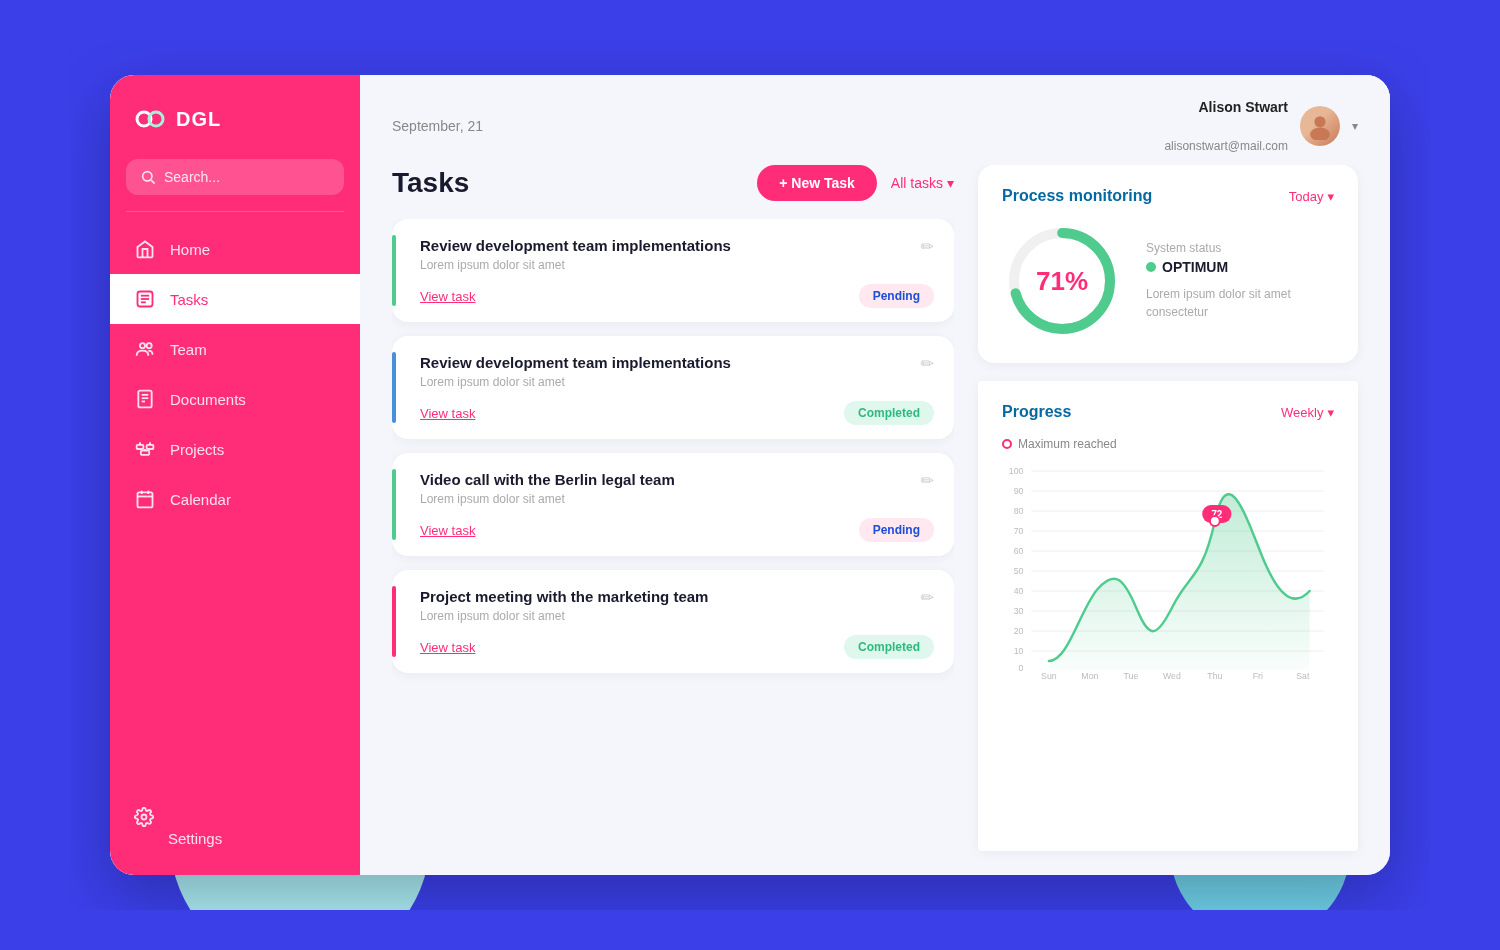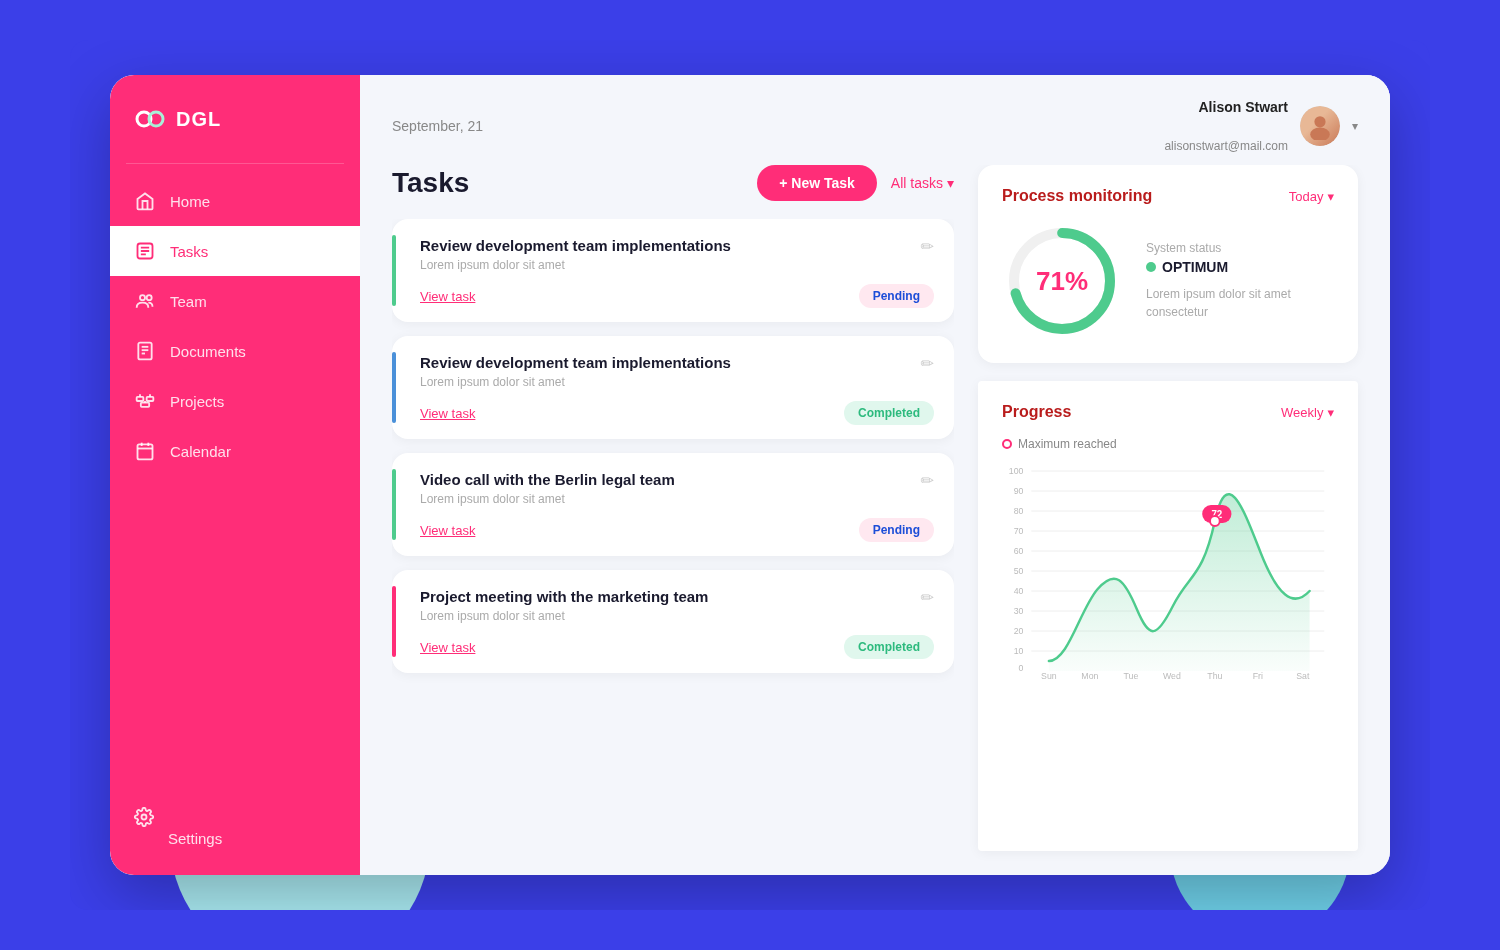--- a/index.html
+++ b/index.html
@@ -355,21 +355,21 @@
     }
     .card-header {
       display: flex;
       justify-content: space-between;
       align-items: center;
       margin-bottom: 16px;
     }
     .card-title {
       font-size: 16px;
       font-weight: 700;
-      color: #b91c1c;
+      color: #0369a1;
     }
     .card-filter {
       color: #ff2d78;
       font-size: 13px;
       font-weight: 500;
       cursor: pointer;
       display: flex;
       align-items: center;
       gap: 4px;
       background: none;
@@ -471,20 +471,27 @@
 
     <div class="sidebar">
       <div class="sidebar-logo">
         <svg class="logo-icon" viewBox="0 0 32 32" fill="none">
           <circle cx="10" cy="16" r="7" stroke="white" stroke-width="3" fill="none"></circle>
           <circle cx="22" cy="16" r="7" stroke="#a8f0d8" stroke-width="3" fill="none"></circle>
         </svg>
         <span class="logo-text">DGL</span>
       </div>
 
+      <div class="sidebar-search">
+        <svg width="16" height="16" viewBox="0 0 24 24" fill="none" stroke="rgba(255,255,255,0.85)" stroke-width="2.5">
+          <circle cx="11" cy="11" r="7"></circle>
+            <line x1="17" y1="17" x2="22" y2="22"></line>
+        </svg>
+        <span>Search...</span>
+      </div>
 
       <div class="sidebar-divider"></div>
 
       <nav class="sidebar-nav">
         <div class="nav-item">
           <span class="nav-icon">
             <svg width="20" height="20" viewBox="0 0 24 24" fill="none" stroke="currentColor" stroke-width="2.2">
               <path d="M3 9.5L12 3l9 6.5V21a1 1 0 01-1 1H4a1 1 0 01-1-1V9.5z"></path>
                 <path d="M9 22V12h6v10"></path>
             </svg>

